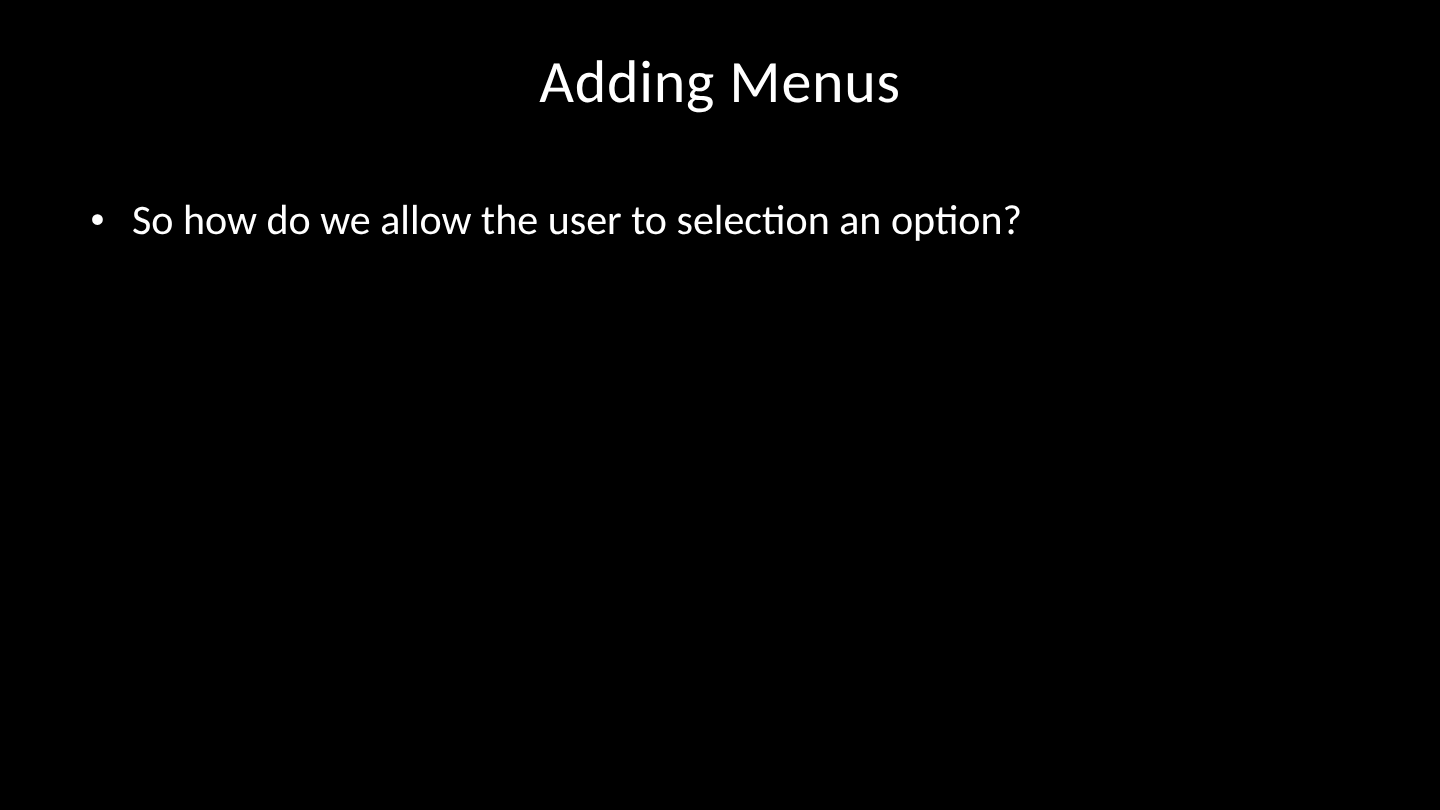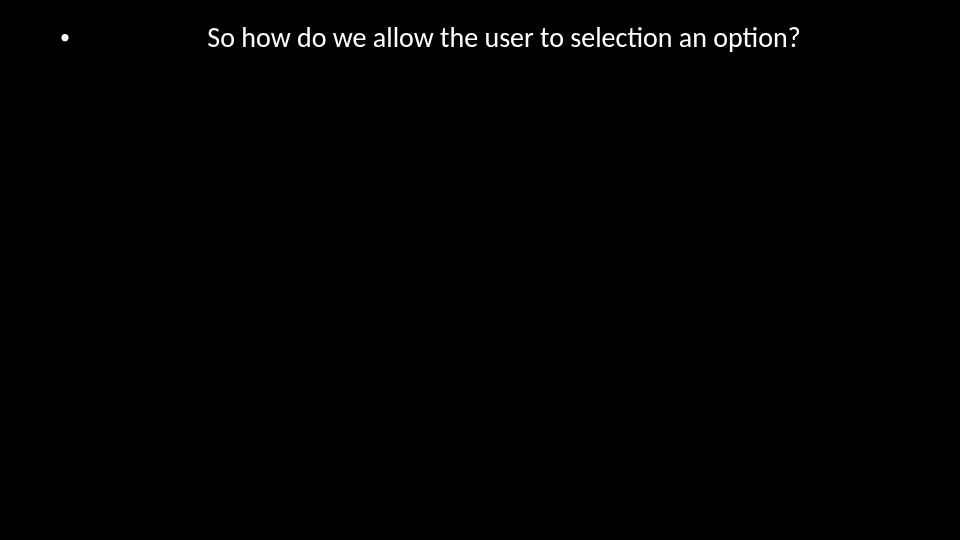--- a/index.html
+++ b/index.html
@@ -37,26 +37,26 @@
       font-size: 28px;
       line-height: 1.3;
     }
     .bullet {
       margin-right: 18px;
       font-size: 20px;
       line-height: 1.7;
     }
     .bullet-text {
       flex: 1;
-      text-align: center;
     }
   </style>
 </head>
 <body>
 
 <div class="slide">
+  <h1 class="title">Adding Menus</h1>
   <div class="content">
     <div class="bullet-item">
       <span class="bullet">•</span>
       <span class="bullet-text">So how do we allow the user to selection an option?</span>
     </div>
   </div>
 </div>
 
 </body></html>

